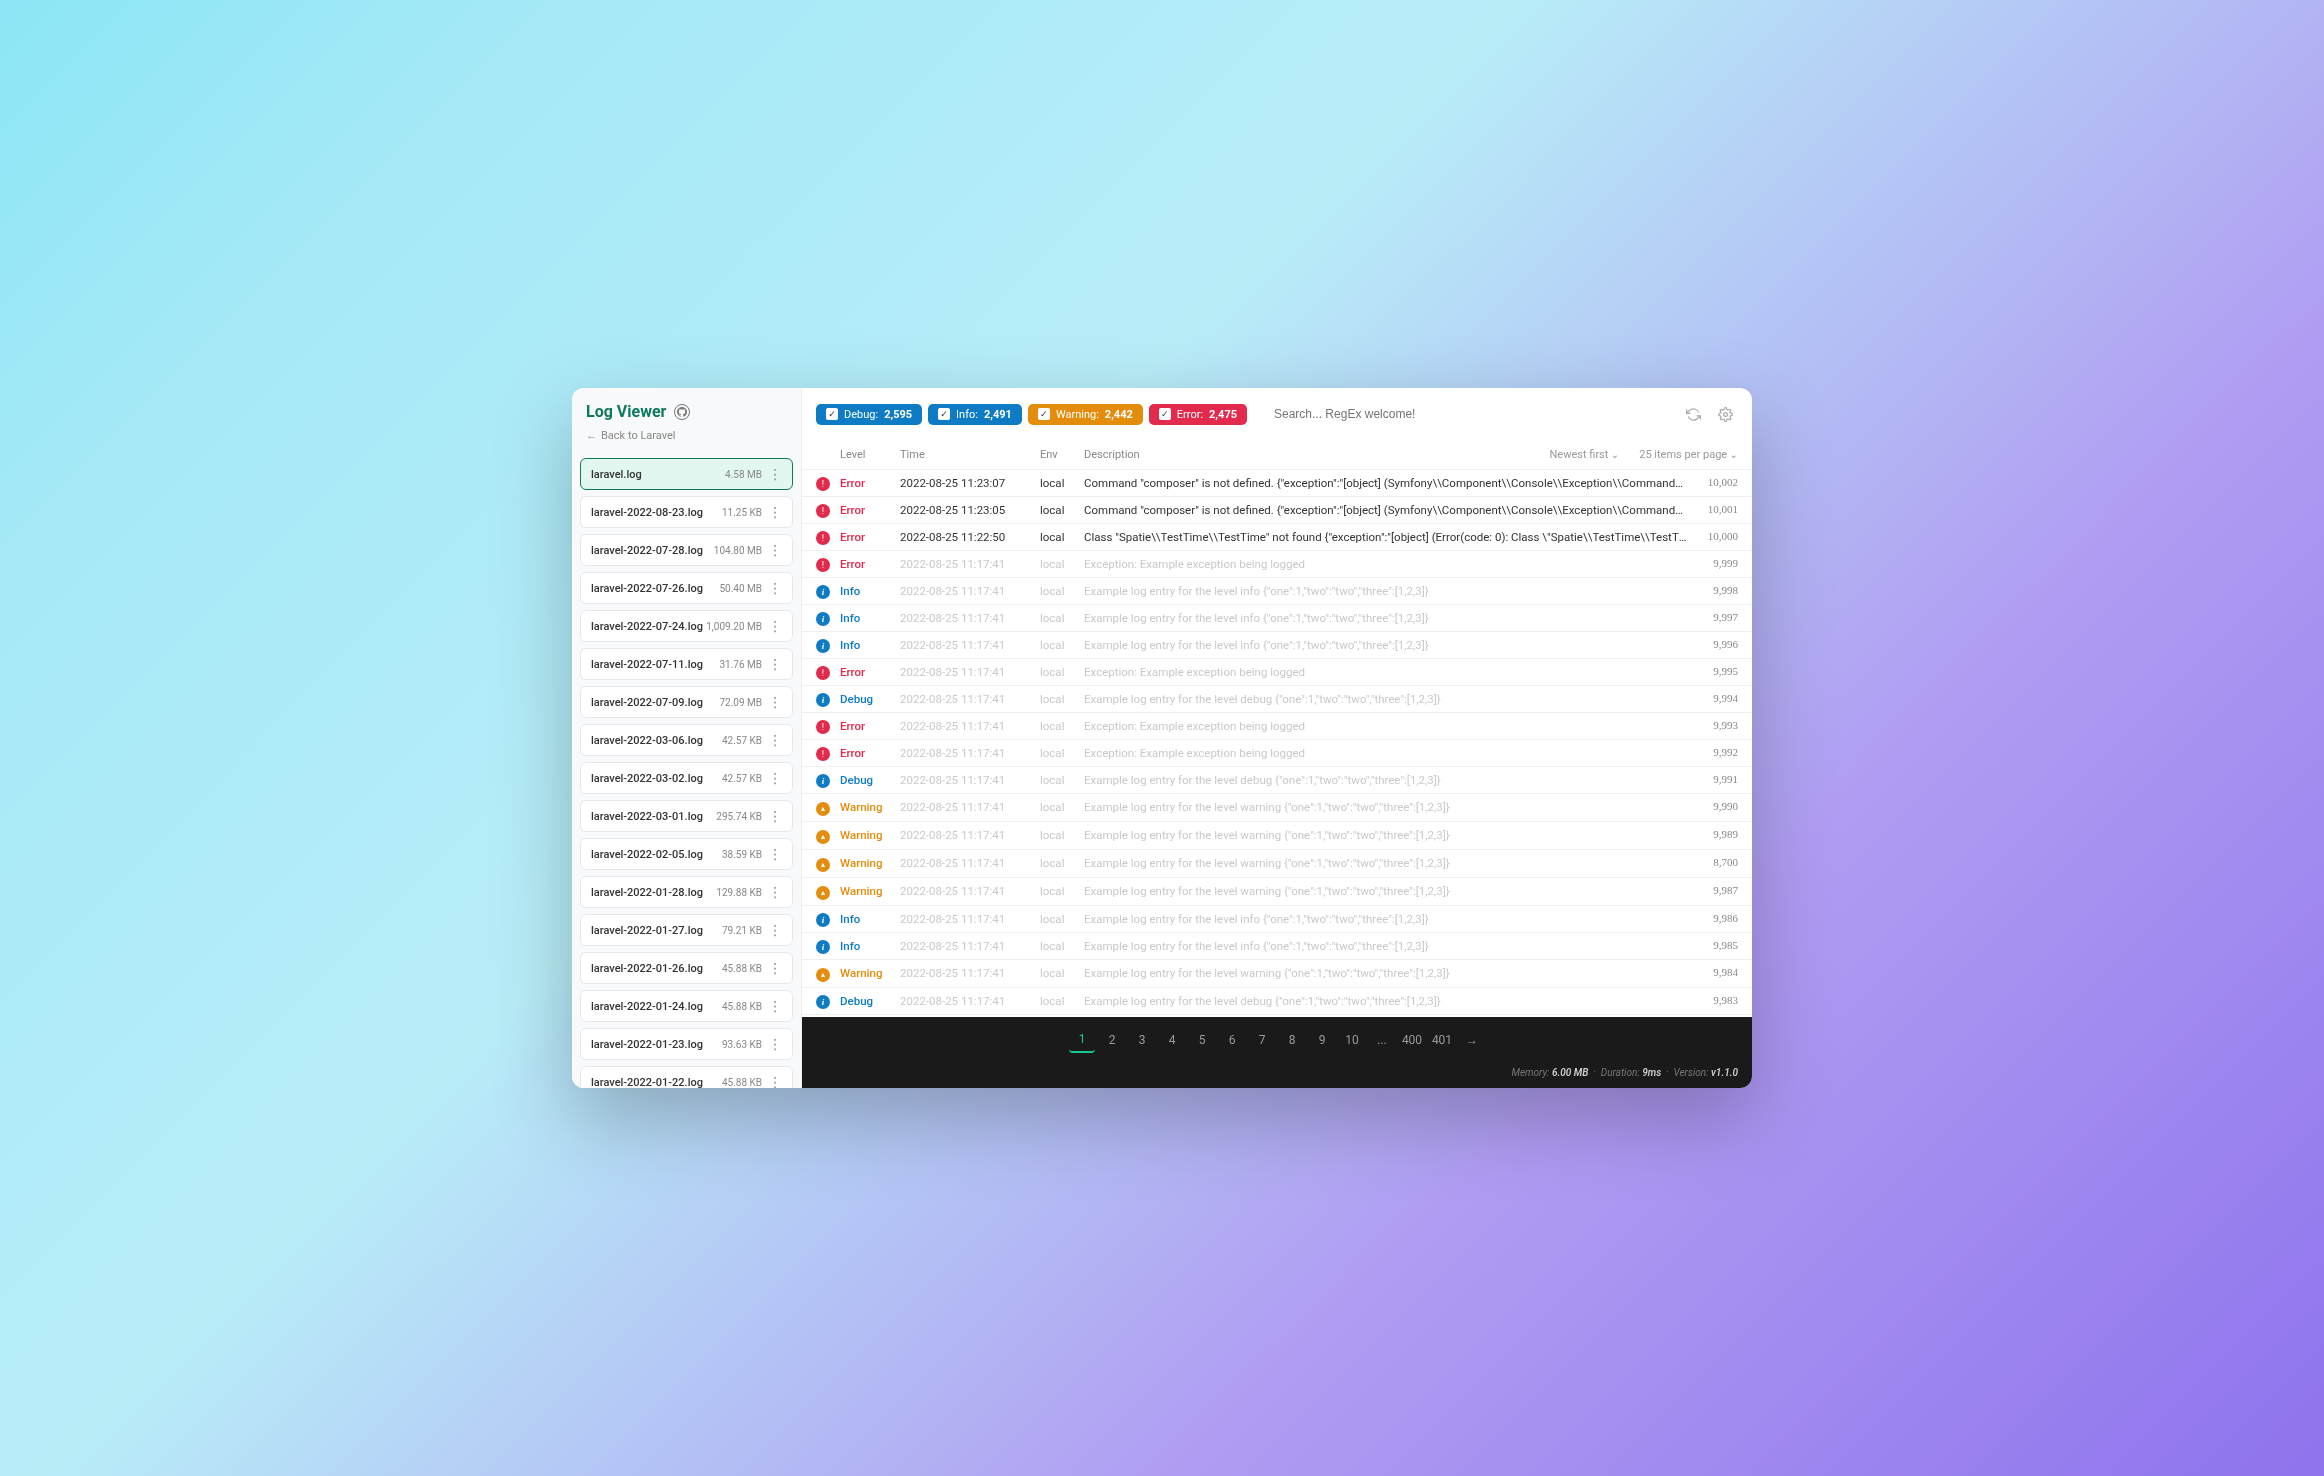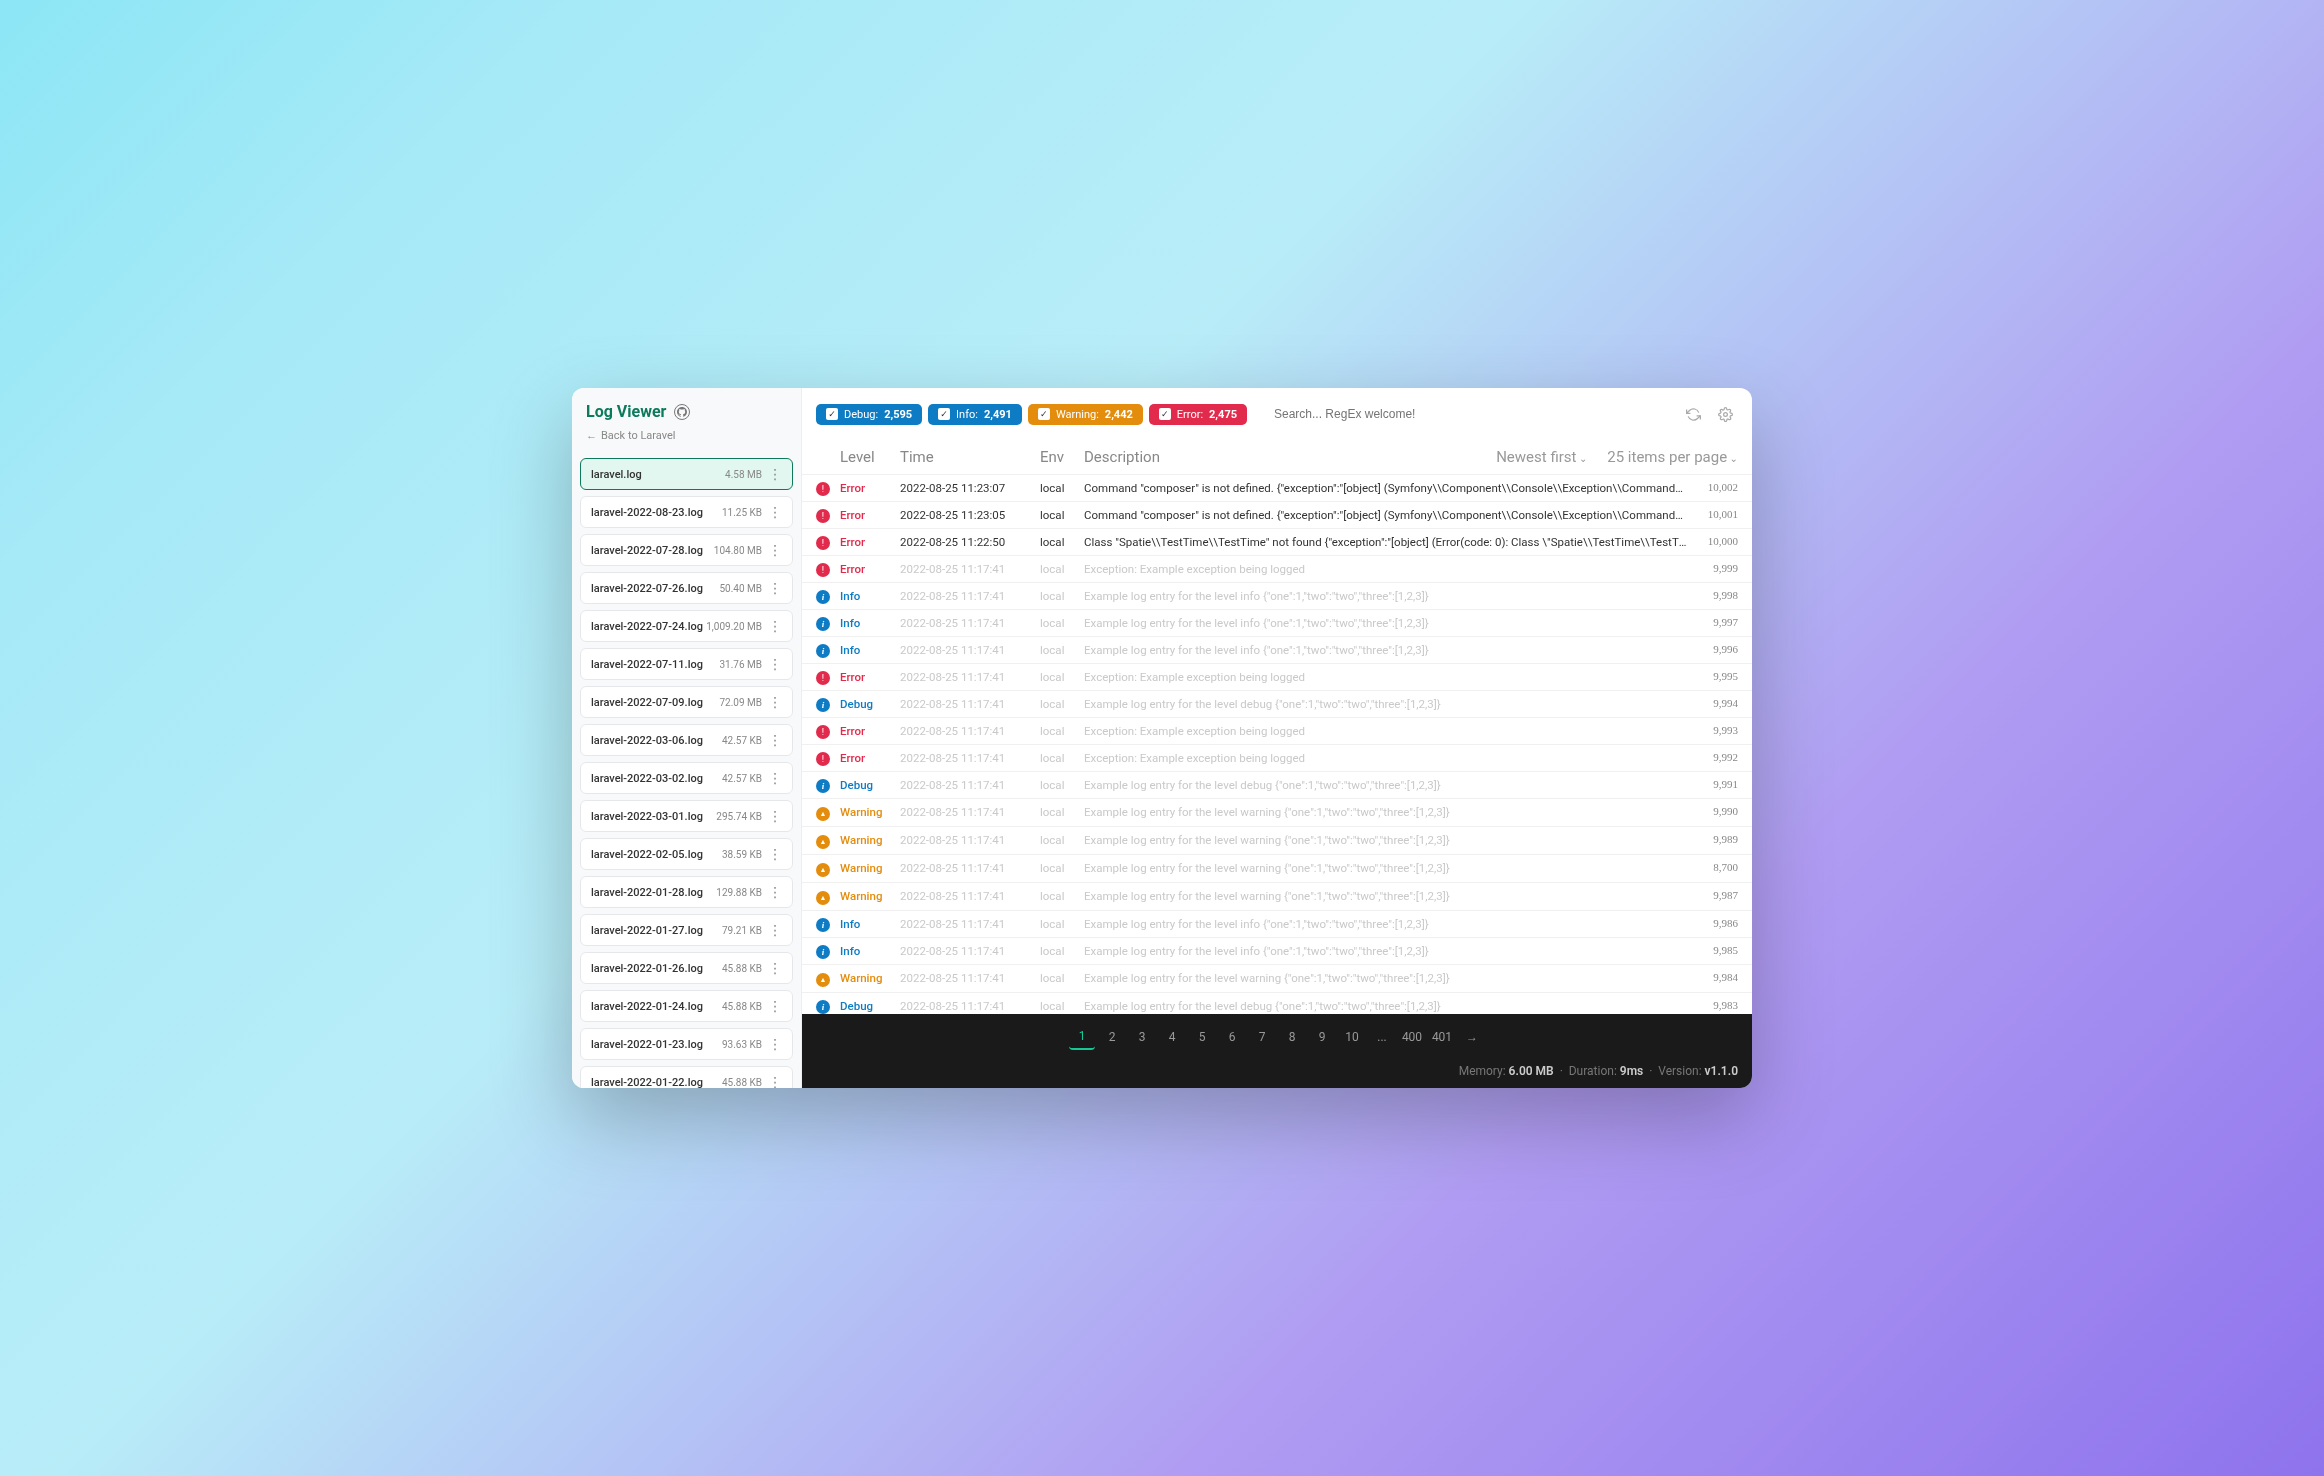--- a/index.html
+++ b/index.html
@@ -156,21 +156,21 @@
   display: inline-flex;
   align-items: center;
   justify-content: center;
   color: #aaa;
   cursor: pointer;
 }
 .table-head {
   display: flex;
   align-items: center;
   padding: 8px 14px;
-  font-size: 15px;
+  font-size: 11px;
   color: #888;
 }
 .col-icon { width: 24px; }
 .col-level { width: 60px; }
 .col-time { width: 140px; }
 .col-env { width: 44px; }
 .col-desc { flex: 1; }
 .col-idx { width: 50px; text-align: right; }
 .th-right {
   margin-left: auto;
@@ -235,22 +235,23 @@
   justify-content: center;
   color: #999;
   border-radius: 4px;
   cursor: pointer;
 }
 .page-btn.active { color: #15c896; border-bottom: 2px solid #15c896; }
 .footer {
   padding: 4px 14px 10px;
   background: #1a1a1a;
   text-align: right;
-  font-size: 12px;
+  font-size: 10px;
   color: #777;
+  font-style: italic;
 }
 .footer span strong { color: #ccc; font-weight: 600; }
 </style>
 </head>
 <body>
 
 <div class="window">
 
   <aside class="sidebar">
     <div class="sidebar-header">

